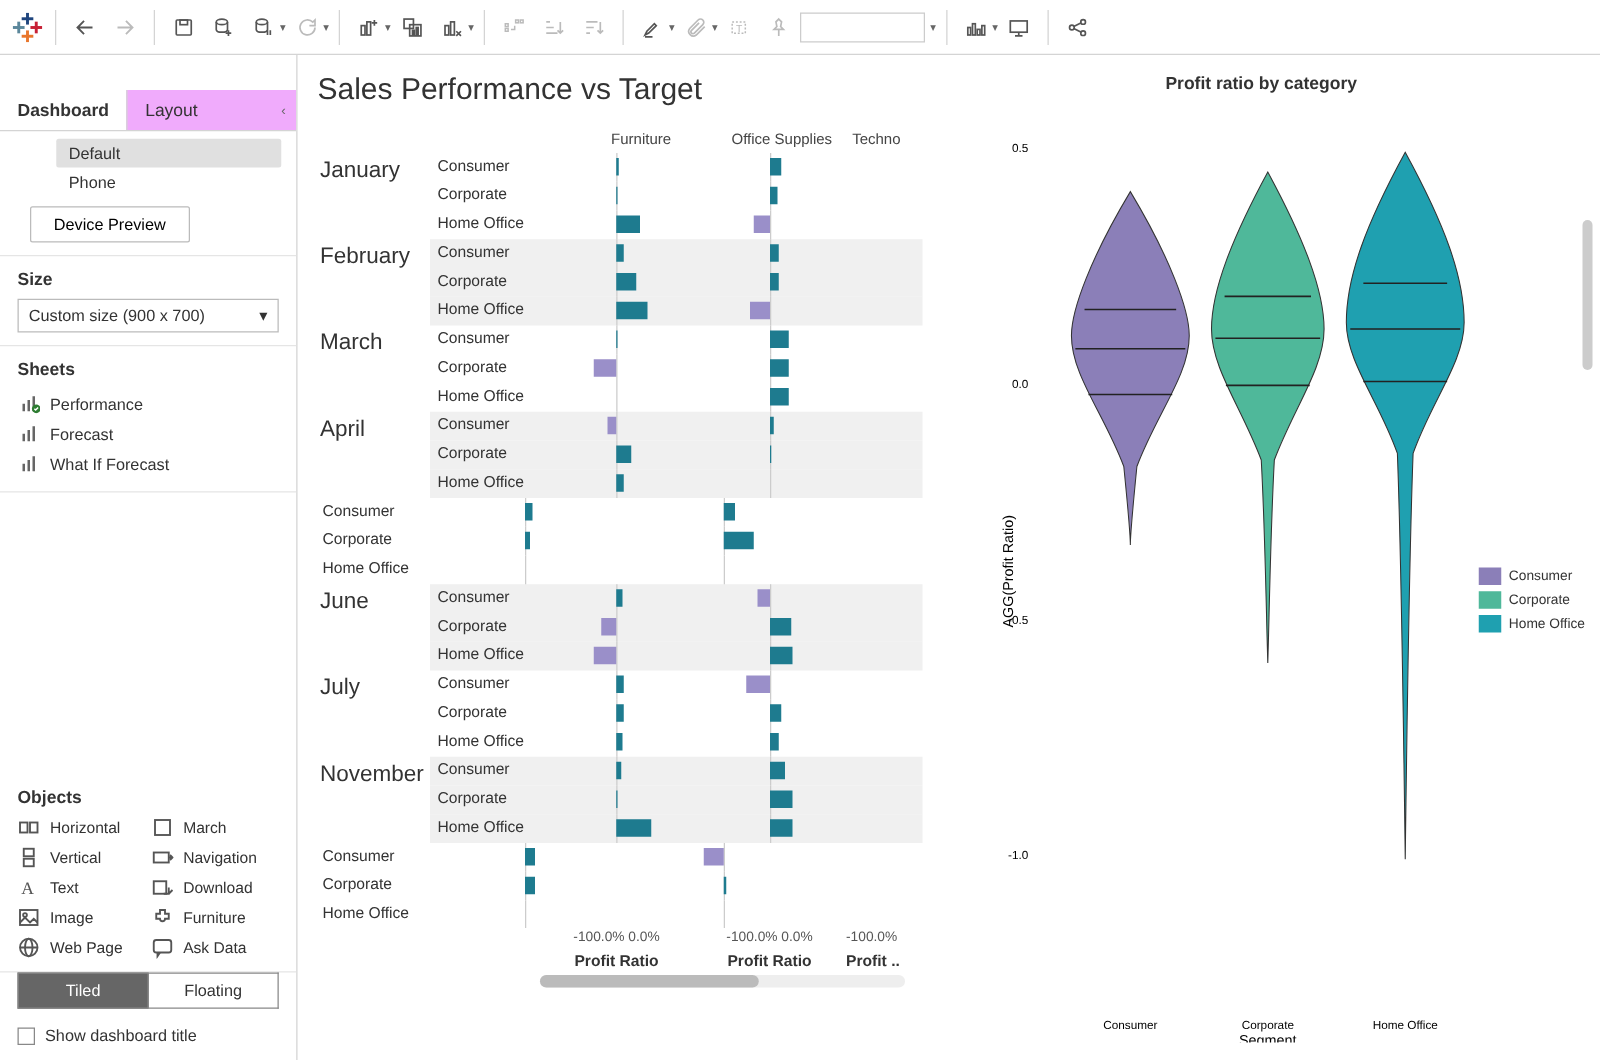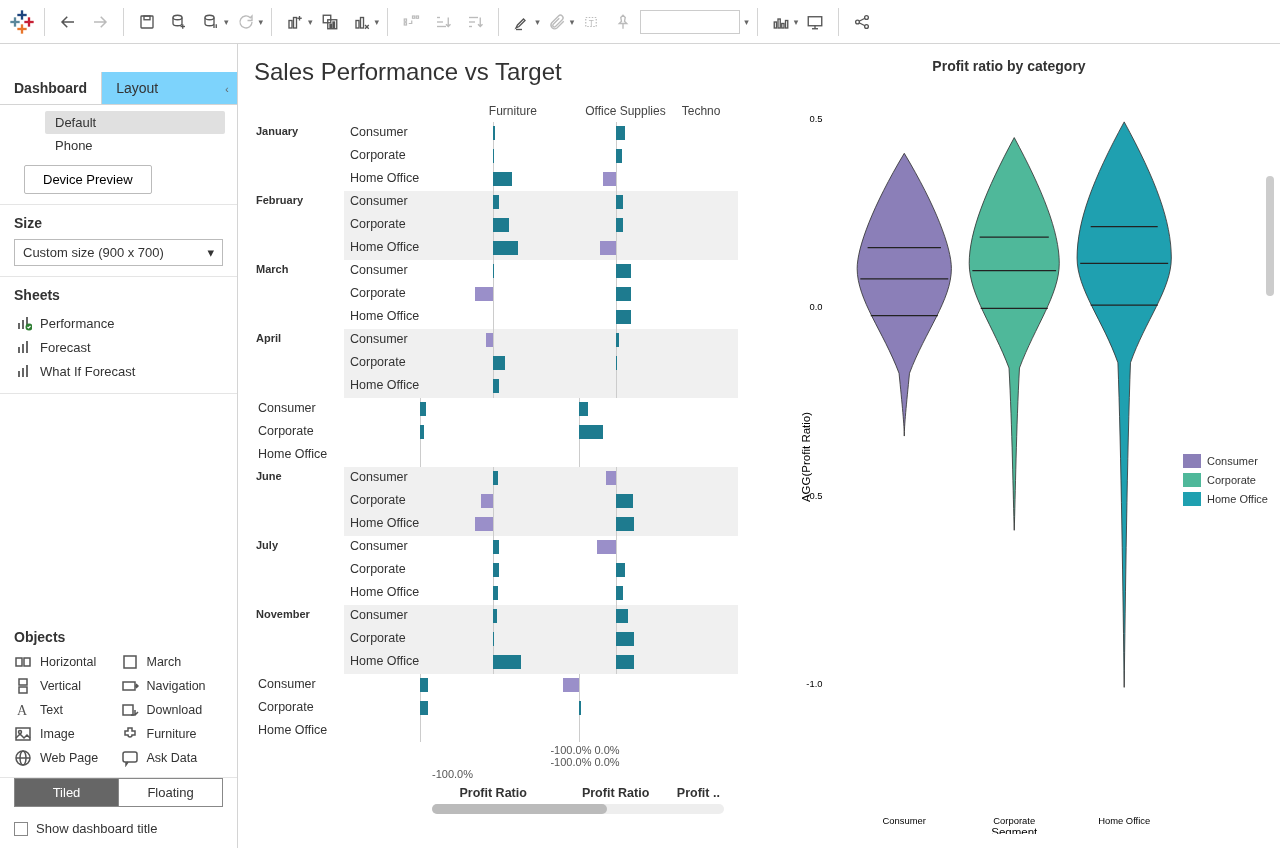--- a/index.html
+++ b/index.html
@@ -12,21 +12,21 @@
 .tb-drop { display:flex; align-items:center; }
 .tb-caret { font-size:9px; color:#666; margin-left:-2px; cursor:pointer; }
 .tb-input { width:100px; height:24px; border:1px solid #ccc; background:#fff; }
 .logo { width:28px; height:28px; display:flex; align-items:center; justify-content:center; }
 
 .main { display:flex; height:calc(848px - 44px); }
 .sidebar { width:238px; border-right:1px solid #d4d4d4; display:flex; flex-direction:column; overflow-y:auto; }
 .tabs { display:flex; border-bottom:1px solid #d4d4d4; }
 .tab { padding:8px 14px; font-size:14px; cursor:pointer;margin-top:28px; }
 .tab.active { font-weight:600; background:#fff; }
-.tab.inactive { background:#7dd3fc; border-left:1px solid #d4d4d4; flex:1; position:relative; }
+.tab.inactive { background:#f0abfc; border-left:1px solid #d4d4d4; flex:1; position:relative; }
 .tab-caret-right { position:absolute; right:8px; top:11px; font-size:11px; color:#666; transform:scaleX(-1); display:inline-block; }
 
 .device-list { padding:6px 12px 10px; border-bottom:1px solid #e5e5e5; }
 .device-item { padding:4px 10px; font-size:13px; cursor:pointer; border-radius:2px;margin-left:33px; }
 .device-item.sel { background:#e0e0e0; }
 .device-preview-btn { margin:8px 0 0 12px; padding:6px 18px; border:1px solid #bbb; background:#fff; font-size:13px; cursor:pointer; border-radius:2px; }
 
 .section { padding:10px 14px; border-bottom:1px solid #e5e5e5; }
 .section-title { font-weight:600; font-size:14px; margin-bottom:8px; }
 .size-select { width:100%; padding:5px 8px; border:1px solid #bbb; background:#fff; font-size:13px; cursor:pointer; display:flex; justify-content:space-between; align-items:center; }
@@ -47,31 +47,31 @@
 .checkbox { width:14px; height:14px; border:1px solid #888; cursor:pointer; }
 
 .canvas { flex:1; display:flex; overflow:hidden; position:relative; }
 .dash-left { width:500px; padding:14px 0 0 14px; display:flex; flex-direction:column; }
 .dash-title { font-size:24px; font-weight:400; margin-bottom:18px; padding-left:2px; }
 .table-wrap { flex:1; overflow:hidden; position:relative; }
 .col-headers { display:flex; margin-left:92px; font-size:12px; color:#444; margin-bottom:4px; }
 .col-headers > div { flex:1; text-align:center; }
 .table-body { overflow-y:auto; height:620px; }
 .month-block { display:flex; }
-.month-label { width:92px; font-size:11px; padding:3px 4px;font-weight:bold; }
+.month-label { width:92px; font-size:18px; padding:3px 4px; }
 .rows-col { flex:1; }
 .data-row { display:flex; height:23px; align-items:stretch; }
 .data-row.shade { background:#f0f0f0; }
 .seg-label { width:88px; font-size:12.5px; padding:3px 6px; }
 .bar-cell { flex:1; position:relative; display:flex; align-items:center; }
 .bar-axis { position:absolute; left:50%; top:0; bottom:0; width:1px; background:#ccc; }
 .bar { position:absolute; height:14px; top:4px; }
 .bar.teal { background:#1e7b8f; }
 .bar.purple { background:#9a8fc9; }
-.bottom-axis { display:flex; margin-left:180px; font-size:11px; color:#555; margin-top:2px;flex-direction:column; }
+.bottom-axis { display:flex; margin-left:180px; font-size:11px; color:#555; margin-top:2px; }
 .bottom-axis > div { flex:1; text-align:center; }
 .axis-labels-row { display:flex; margin-left:180px; font-size:12.5px; font-weight:600; margin-top:6px; }
 .axis-labels-row > div { flex:1; text-align:center; }
 .hscroll { height:10px; margin:4px 14px 0 180px; background:#eee; border-radius:5px; position:relative; }
 .hscroll-thumb { position:absolute; height:100%; background:#bbb; border-radius:5px; width:60%; left:0; }
 .vscroll { position:absolute; right:6px; top:132px; width:8px; height:120px; background:#ccc; border-radius:4px; }
 
 .dash-right { flex:1; padding:14px 10px; display:flex; flex-direction: column; }
 .chart-title-r { font-size:14px; font-weight:600; text-align:center; margin-bottom:6px; }
 .violin-svg { width:100%; flex:1; }

